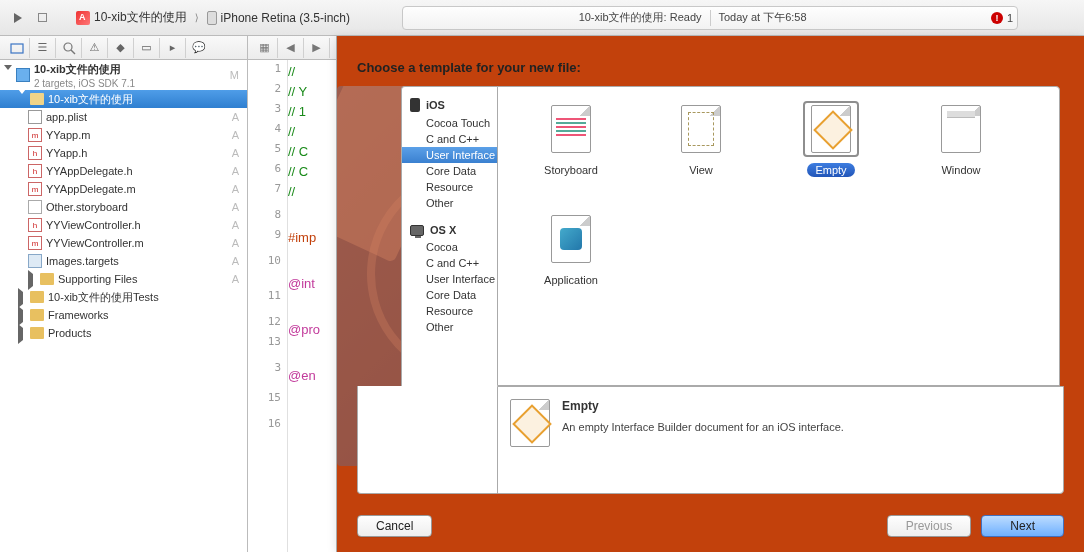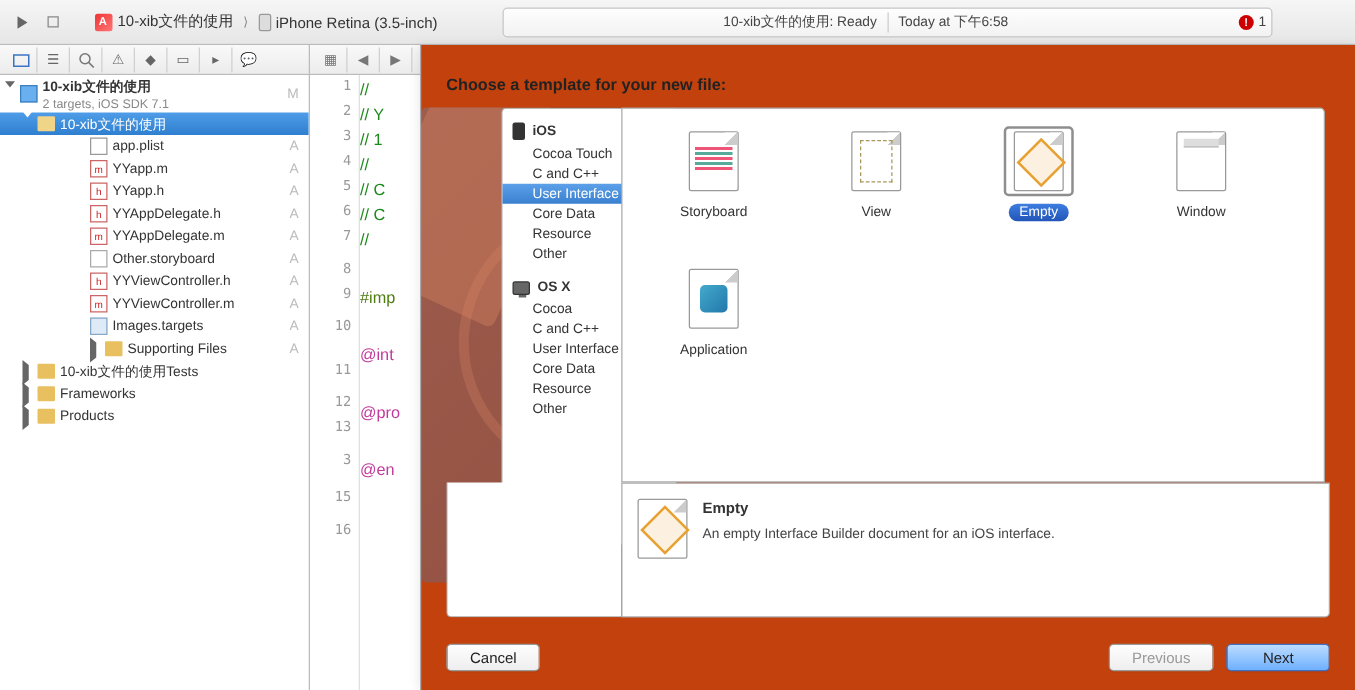--- a/index.html
+++ b/index.html
@@ -38,38 +38,38 @@
 .tree-row.selected { background: linear-gradient(#4f9de8,#2f7fd0); color:#fff; }
 .disclosure { width:10px; height:10px; display:inline-block; margin-right:2px; }
 .tri-down { width:0; height:0; border-left:4px solid transparent; border-right:4px solid transparent; border-top:5px solid #666; }
 .tri-right { width:0; height:0; border-top:4px solid transparent; border-bottom:4px solid transparent; border-left:5px solid #666; }
 .selected .tri-down { border-top-color:#fff; }
 .file-icon { width:14px; height:14px; margin-right:4px; display:flex; align-items:center; justify-content:center; font-size:8px; }
 .folder-icon { width:14px; height:12px; background:#6bb5f0; border-radius:1px; margin-right:4px; position:relative; }
 .folder-icon.yellow { background:#e8c060; }
 .folder-icon.yellow-sel { background:#f0d488; }
 .indent1 { padding-left: 18px; }
-.indent2 { padding-left: 44px; margin-left: 28px; }
+.indent2 { padding-left: 28px; }
 .status-letter { position:absolute; right:8px; color:#bbb; font-size:11px; }
 .project-row { height:30px; }
 .project-subtitle { color:#888; font-size:10px; margin-top:1px; }
 .icon-plist { background:#fff; border:1px solid #999; }
 .icon-m { background:#fff; border:1px solid #c66; color:#c22; }
 .icon-h { background:#fff; border:1px solid #c66; color:#c22; }
 .icon-sb { background:#fff; border:1px solid #aaa; }
 .icon-assets { background:#deeaf5; border:1px solid #88a8c8; }
 
 
 .editor { position:absolute; left:248px; top:60px; right:0; bottom:0; background:#fff; }
 .gutter { position:absolute; left:0; top:0; width:40px; bottom:0; background:#fff; border-right:1px solid #e0e0e0; }
 .line-no { height:20px; text-align:right; padding-right:6px; font-size:11px; color:#999; font-family: Menlo, monospace; }
 .code-lines { position:absolute; left:40px; top:0; padding-top:2px; font-family: Menlo, monospace; font-size:13px; }
 .code-line { height:20px; line-height:20px; white-space:nowrap; }
 .c-comment { color:#1a8a1a; }
-.c-pp { color:#4d7c0f; }
+.c-pp { color:#c2410c; }
 .c-kw { color:#c23a9b; }
 
 
 .sheet { position:absolute; left:336px; top:36px; right:0; bottom:0; background:rgba(255,255,255,0.0); }
 .sheet-body { position:absolute; inset:0; background:#c2410c; border-left:1px solid #aaa; box-shadow:-2px 0 8px rgba(0,0,0,0.08); }
 .bg-art { position:absolute; left:0; top:50px; width:160px; height:380px; background: linear-gradient(135deg,#5a8fc7,#4070a8); opacity:0.35; border-radius:4px; overflow:hidden; }
 .bg-art::before { content:""; position:absolute; left:-20px; top:-20px; width:120px; height:180px; background: rgba(255,255,255,0.4); transform: rotate(25deg); border-radius:6px; }
 .bg-art::after { content:""; position:absolute; left:30px; top:80px; width:200px; height:200px; border:8px solid rgba(255,255,255,0.3); border-radius:50%; transform:rotate(-15deg); }
 
 .sheet-title { position:absolute; left:20px; right:20px; top:24px; font-size:13px; font-weight:bold; color:#222; z-index:2; }

